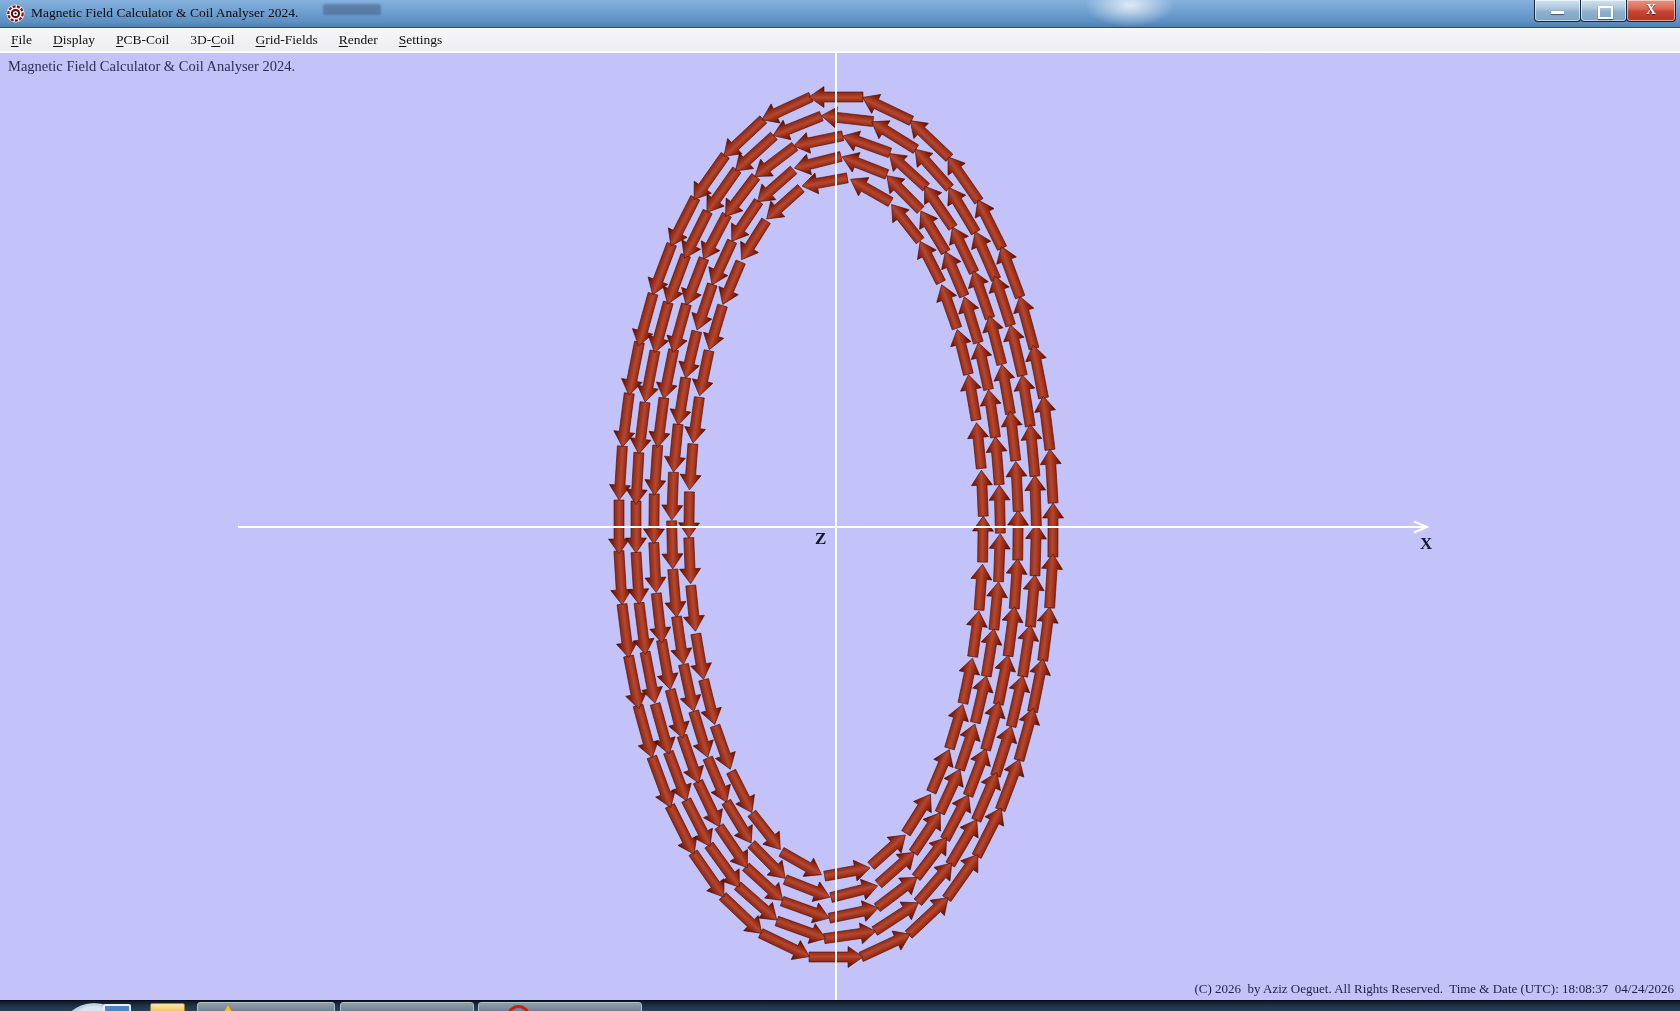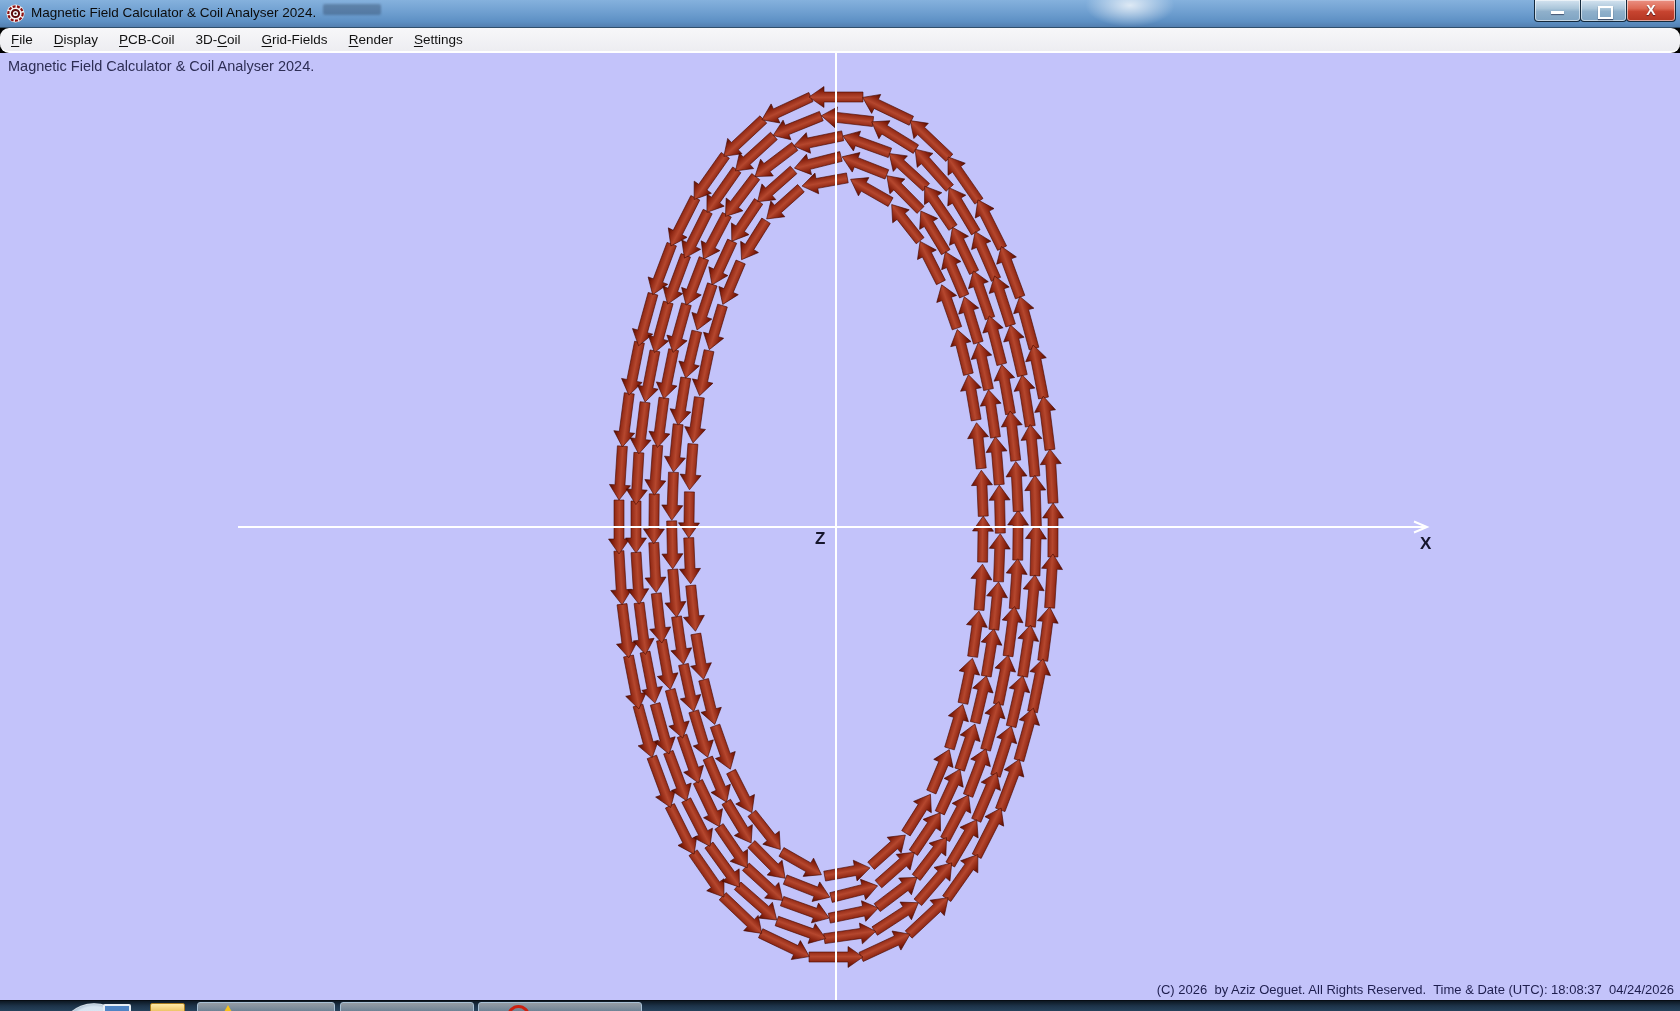--- a/index.html
+++ b/index.html
@@ -1,17 +1,17 @@
 <!DOCTYPE html>
 <html><head>
 <meta charset="utf-8">
 <style>
   html,body{margin:0;padding:0;background:#000;}
   #screen{position:relative;width:1680px;height:1011px;overflow:hidden;
-    font-family:Liberation Sans, sans-serif; -webkit-font-smoothing:antialiased;}
+    font-family:Liberation Serif, serif; -webkit-font-smoothing:antialiased;}
   
   #titlebar{position:absolute;left:0;top:0;width:1680px;height:27px;
     background:linear-gradient(180deg,#85b1dd 0%,#6f9fd0 45%,#5d90c4 80%,#537fb0 100%);
     border-bottom:1px solid #2f4f6d;}
   #titlebar .sheen{position:absolute;left:1085px;top:0;width:90px;height:27px;
     background:radial-gradient(ellipse at 50% 20%,rgba(255,255,255,.75),rgba(255,255,255,0) 70%);}
   #app-icon{position:absolute;left:6px;top:4px;width:19px;height:19px;}
   #title-text{position:absolute;left:31px;top:5px;font-size:13.5px;color:#0b0b0b;}
   #title-ghost{position:absolute;left:323px;top:4px;width:58px;height:11px;border-radius:2px;
     background:rgba(28,40,62,.30);filter:blur(1.2px);}
@@ -24,21 +24,21 @@
     background:linear-gradient(180deg,#eb9184 0%,#dd6a55 40%,#c74430 55%,#b23522 100%);}
   .glyph-min{position:absolute;left:16px;top:11px;width:13px;height:3px;background:#fff;
     box-shadow:0 1px 1px rgba(0,0,30,.5);}
   .glyph-max{position:absolute;left:17px;top:6px;width:11px;height:9px;
     border:2px solid #fff;box-shadow:0 1px 1px rgba(0,0,30,.5);}
   .glyph-close{position:absolute;left:0;top:2px;width:100%;text-align:center;color:#fff;
     font-size:14px;font-weight:700;text-shadow:0 1px 1px rgba(0,0,30,.6);}
   
   #menubar{position:absolute;left:0;top:28px;width:1680px;height:23px;
     background:linear-gradient(180deg,#f7f7f9,#ededf1);border-bottom:2px solid #ffffff;
-    display:flex;align-items:center;border-radius:9px;}
+    display:flex;align-items:center;}
   .menu-item{font-size:13.5px;color:#111;padding:3px 10px;margin-left:1px;}
   .menu-item u{text-underline-offset:2px;}
   
   #client{position:absolute;left:0;top:53px;width:1680px;height:947px;background:#c3c3fa;}
   #heading{position:absolute;left:8px;top:5px;font-size:14.5px;color:#2e2e55;}
   #scene{position:absolute;left:0;top:0;width:1680px;height:947px;}
   #z-label{position:absolute;left:815px;top:476px;font-size:17px;font-weight:700;color:#16162c;}
   #x-label{position:absolute;left:1420px;top:481px;font-size:17px;font-weight:700;color:#16162c;}
   #status-line{position:absolute;right:6px;bottom:3px;font-size:13px;color:#1e1e4e;white-space:pre;}
   

